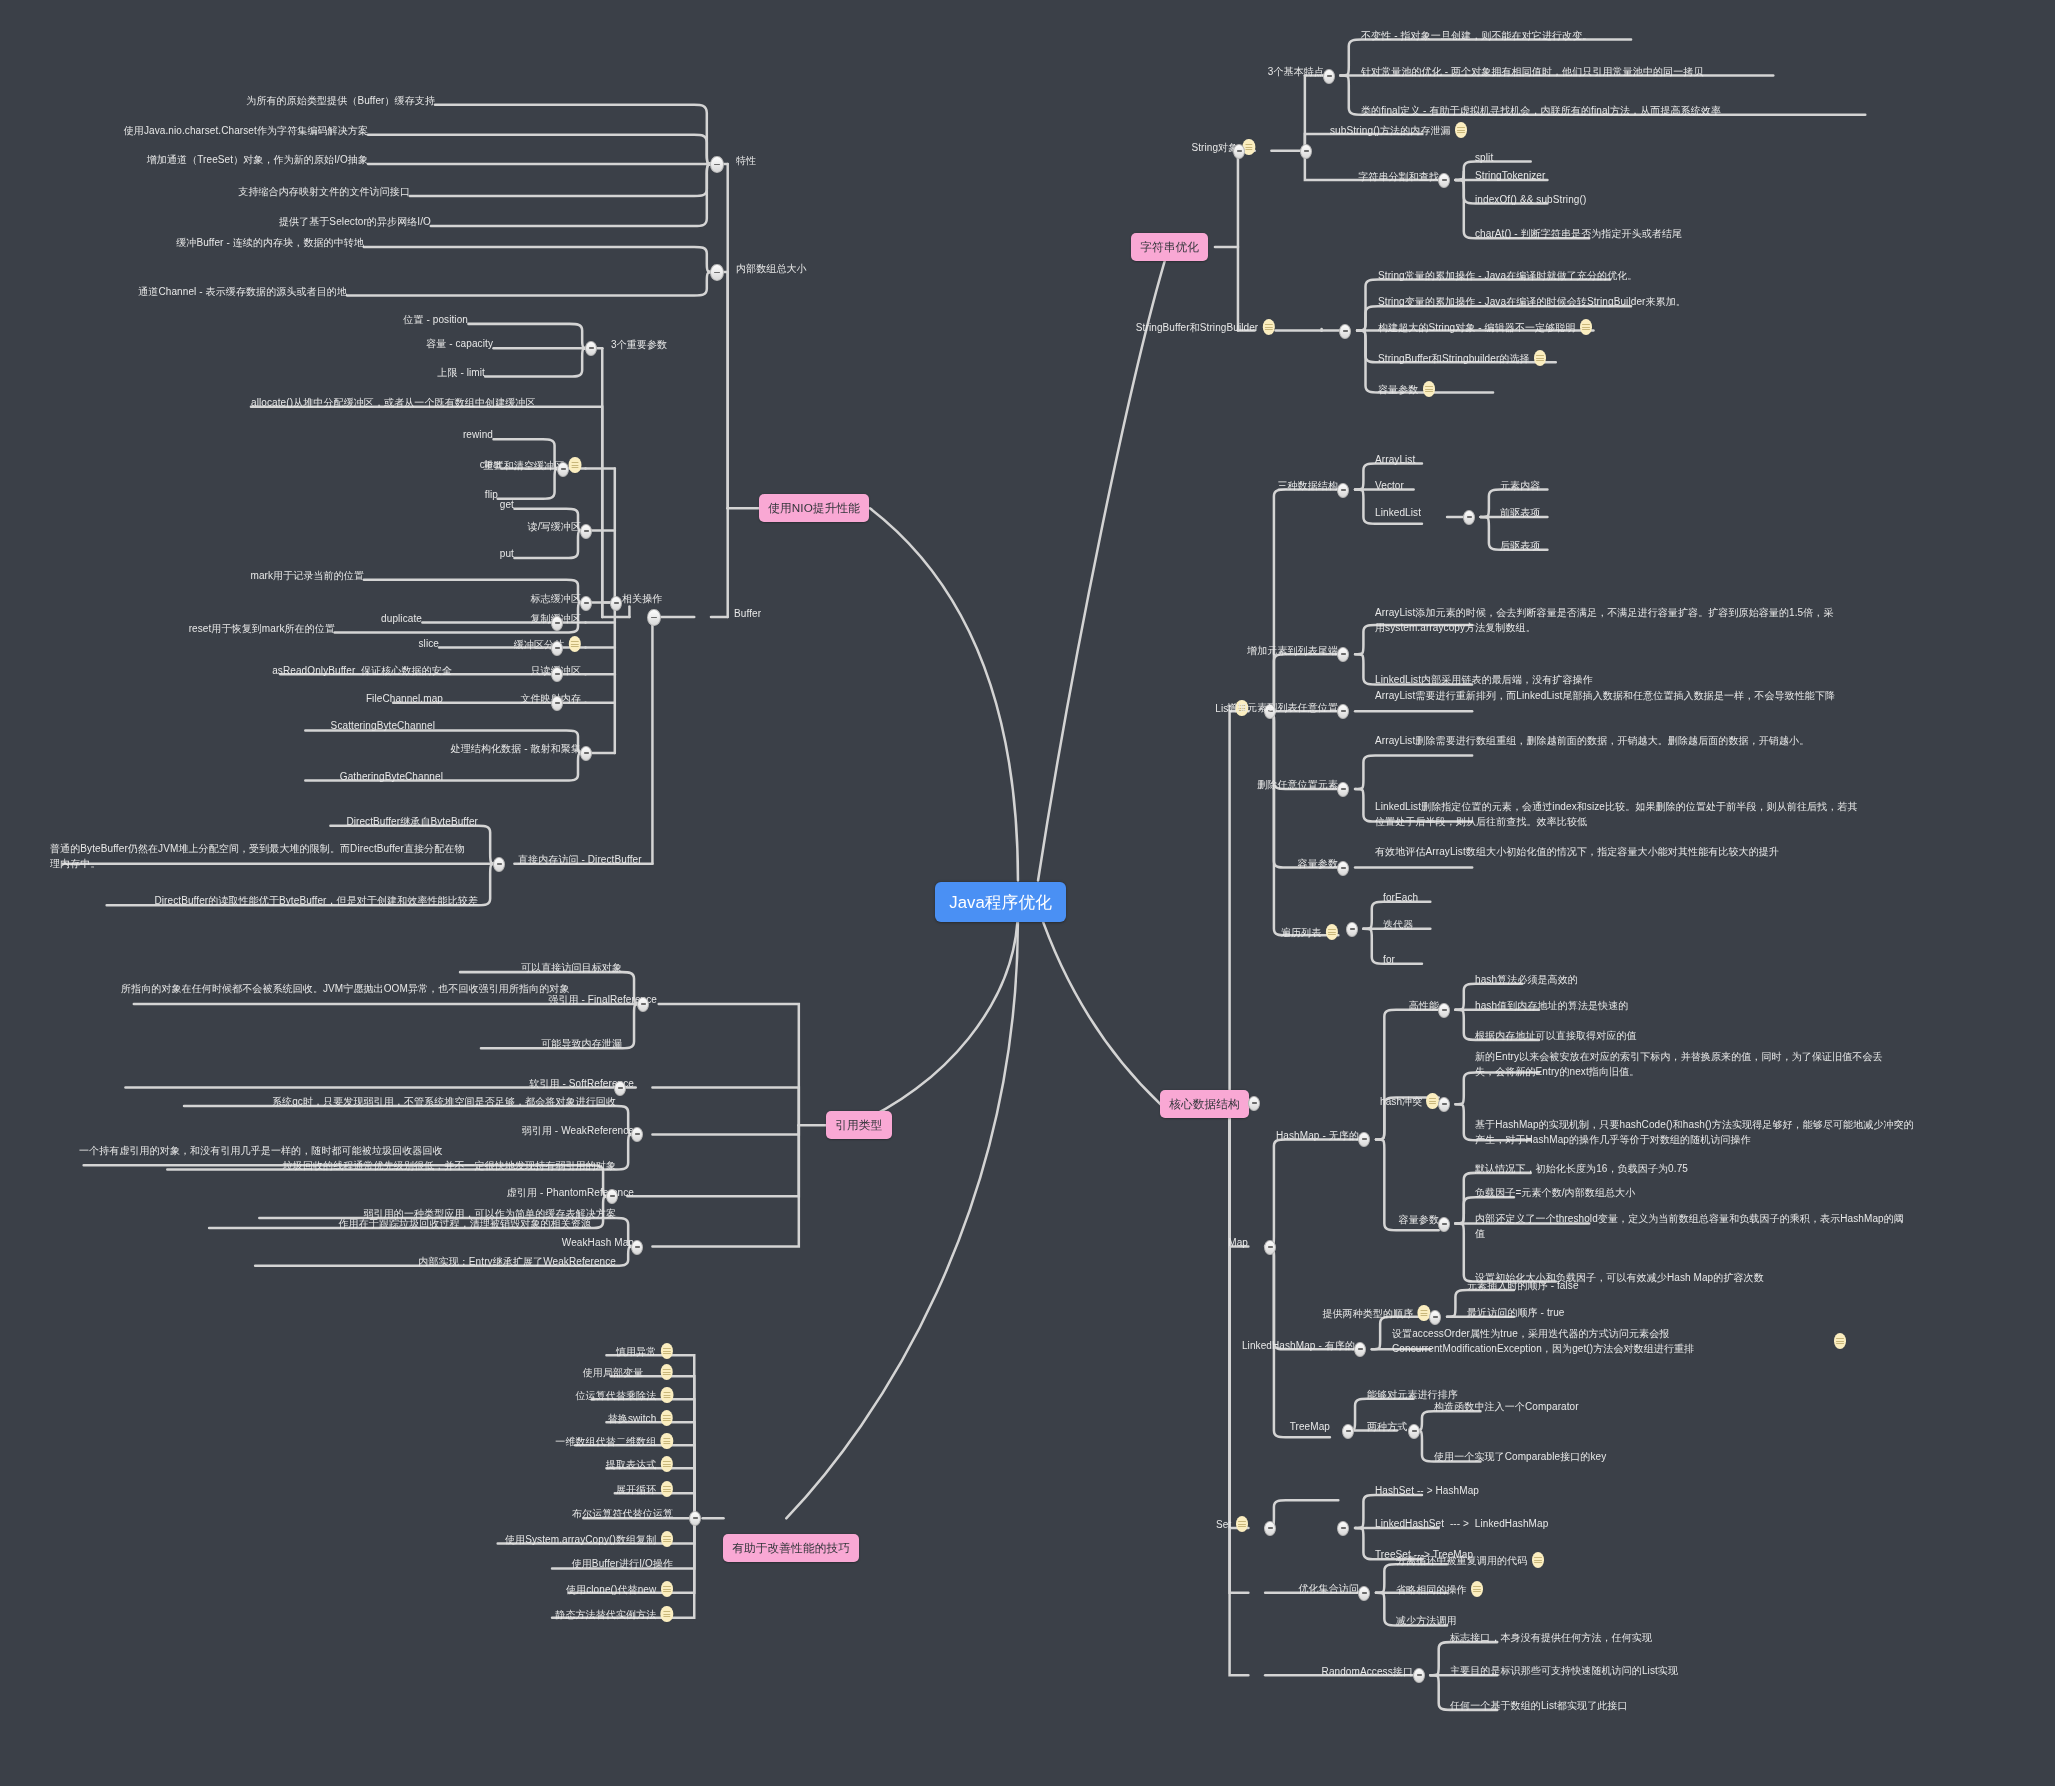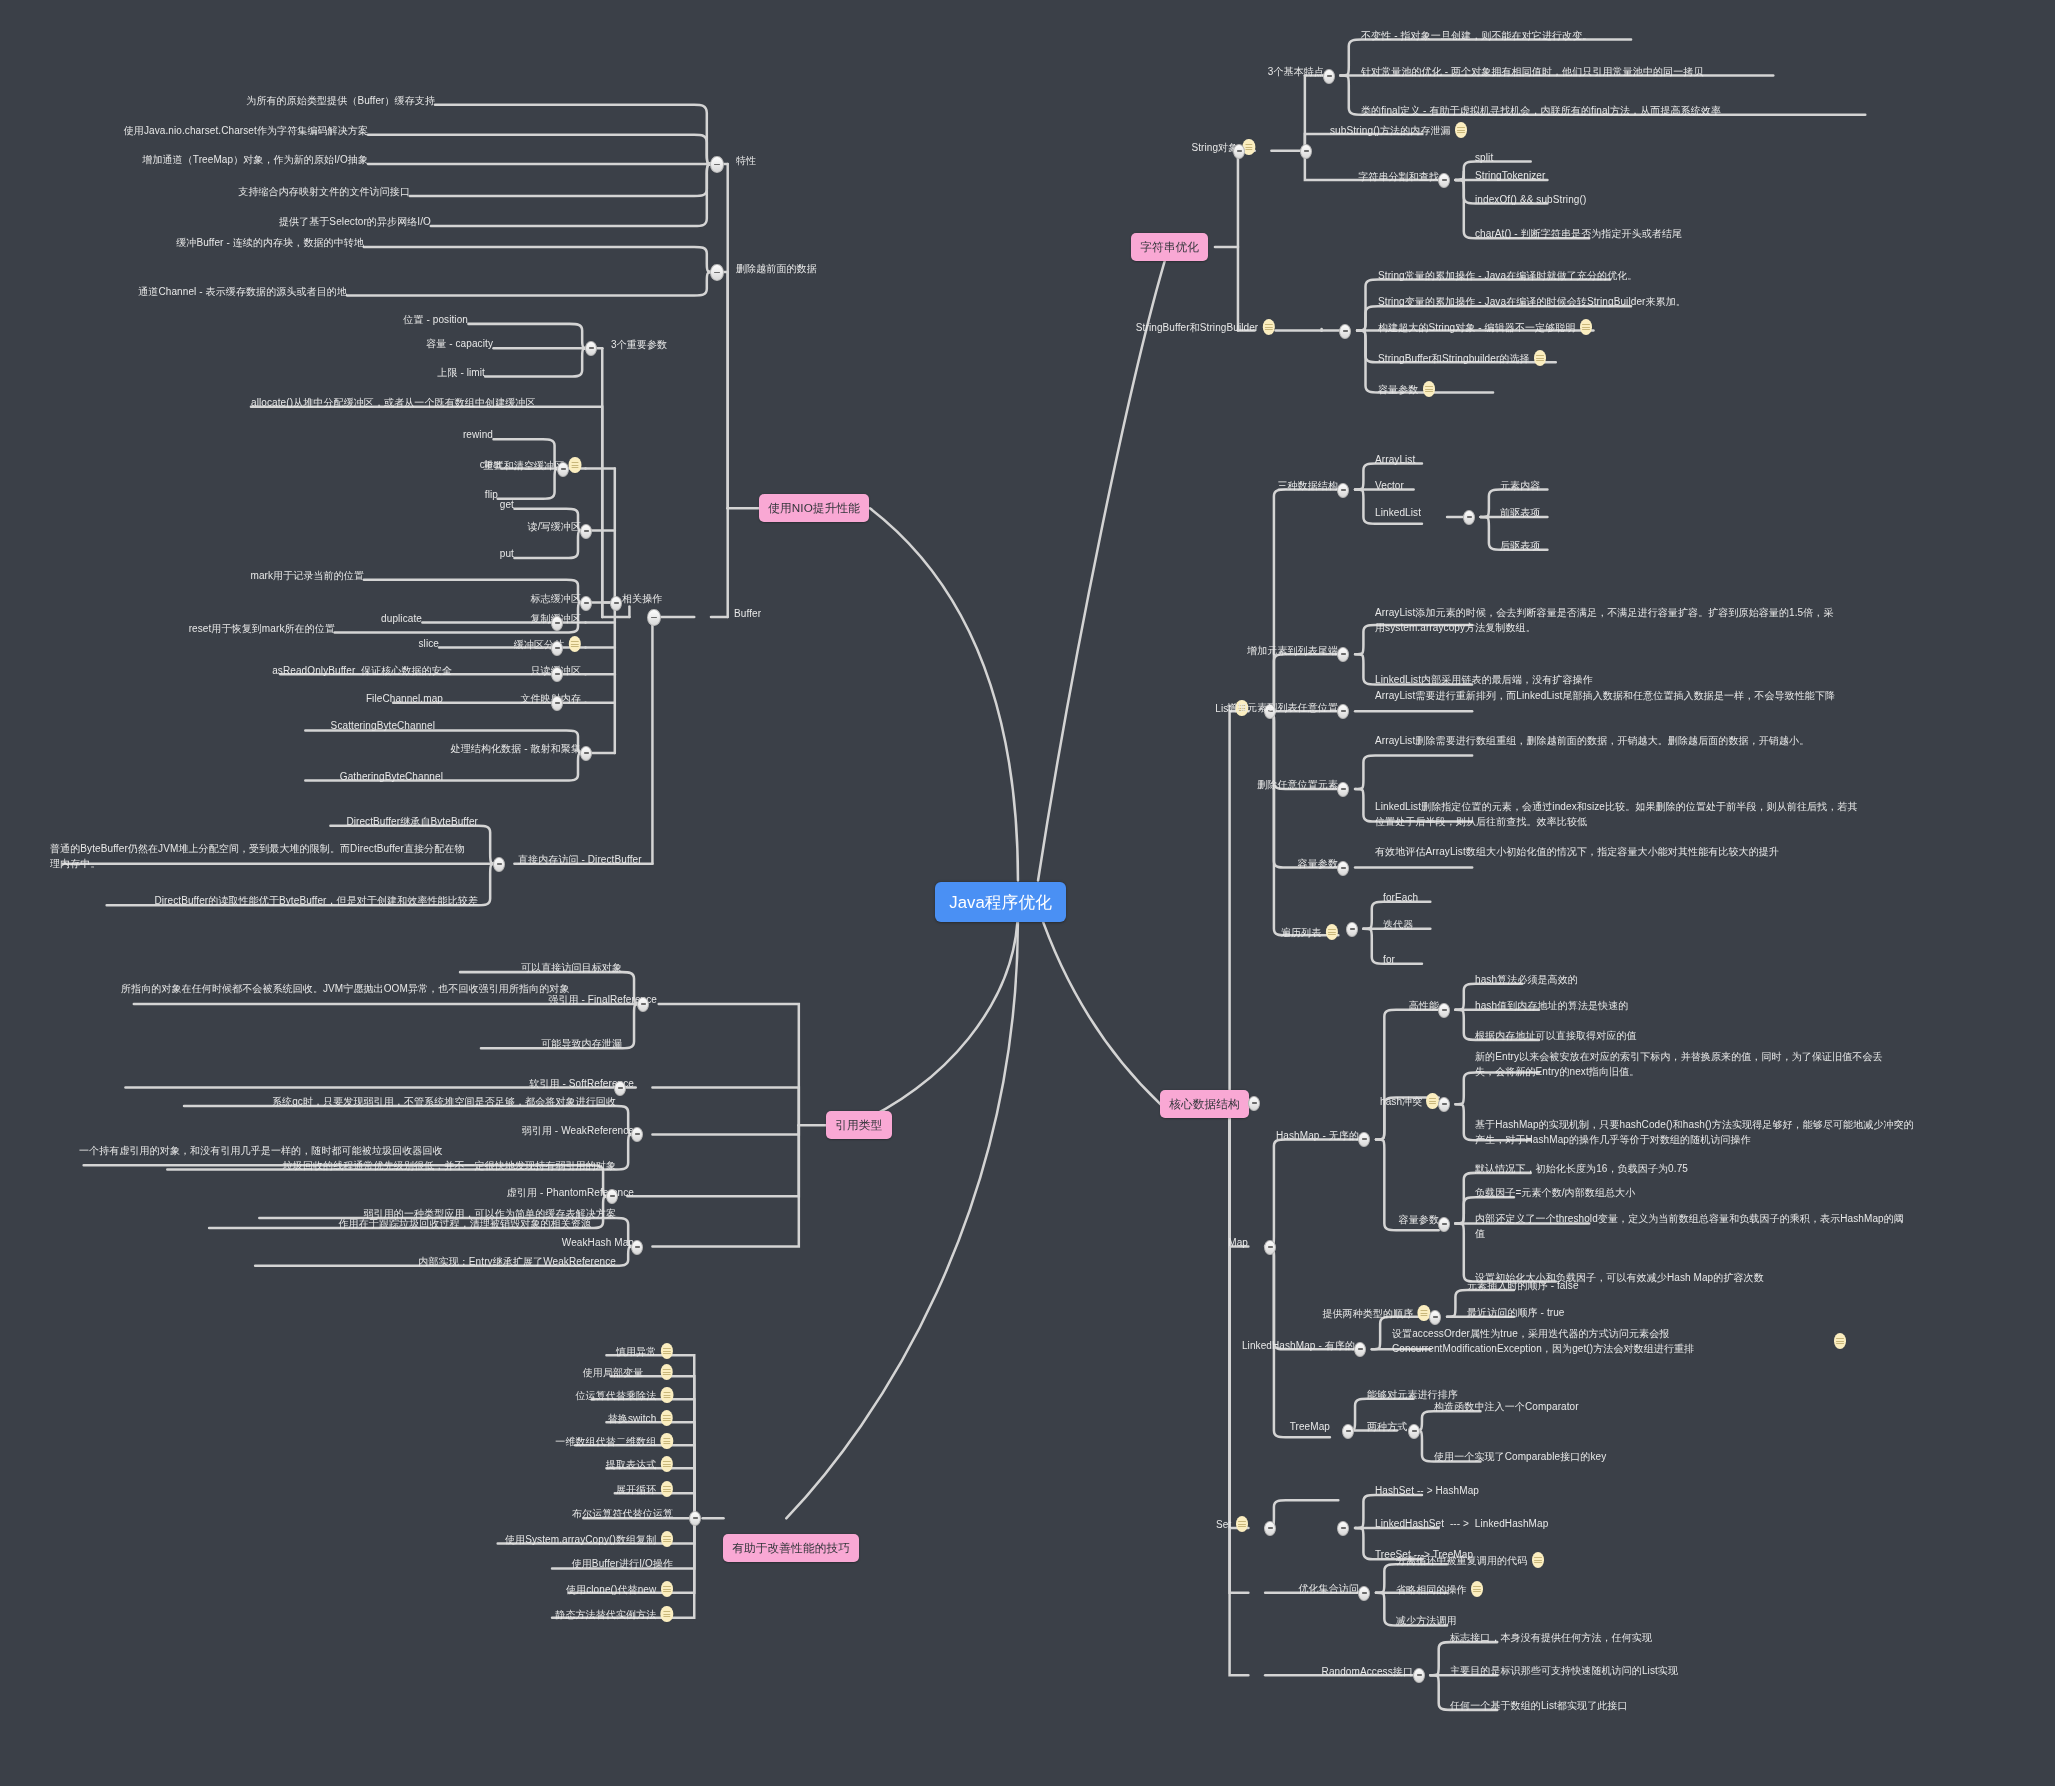--- a/index.html
+++ b/index.html
@@ -244,26 +244,26 @@
 
 <div class="node main" style="left:759px;top:494px;">使用NIO提升性能</div>
 <div class="node main" style="left:826px;top:1111px;">引用类型</div>
 <div class="node main" style="left:723px;top:1504px;margin-top:30px;">有助于改善性能的技巧</div>
 <div class="node main" style="left:1131px;top:233px;">字符串优化</div>
 <div class="node main" style="left:1160px;top:1090px;">核心数据结构</div>
 
 <div class="node" style="left:736px;top:153px;">特性</div>
 <div class="node" style="left:435px;top:93px;transform:translateX(-100%);">为所有的原始类型提供（Buffer）缓存支持</div>
 <div class="node" style="left:368px;top:123px;transform:translateX(-100%);">使用Java.nio.charset.Charset作为字符集编码解决方案</div>
-<div class="node" style="left:368px;top:152px;transform:translateX(-100%);">增加通道（TreeMap）对象，作为新的原始I/O抽象</div>
+<div class="node" style="left:368px;top:152px;transform:translateX(-100%);">增加通道（TreeSet）对象，作为新的原始I/O抽象</div>
 <div class="node" style="left:410px;top:184px;transform:translateX(-100%);">支持缩合内存映射文件的文件访问接口</div>
 <div class="node" style="left:431px;top:214px;transform:translateX(-100%);">提供了基于Selector的异步网络I/O</div>
 <div class="toggle" style="left:710px;top:156px;"></div>
 
-<div class="node" style="left:736px;top:261px;">删除越前面的数据</div>
+<div class="node" style="left:736px;top:261px;">内部数组总大小</div>
 <div class="node" style="left:364px;top:235px;transform:translateX(-100%);">缓冲Buffer - 连续的内存块，数据的中转地</div>
 <div class="node" style="left:347px;top:284px;transform:translateX(-100%);">通道Channel - 表示缓存数据的源头或者目的地</div>
 <div class="toggle" style="left:710px;top:264px;"></div>
 
 <div class="node" style="left:694px;top:606px;margin-left:40px;">Buffer</div>
 <div class="toggle" style="left:647px;top:609px;"></div>
 
 <div class="node" style="left:611px;top:337px;">3个重要参数</div>
 <div class="node" style="left:468px;top:312px;transform:translateX(-100%);">位置 - position</div>
 <div class="node" style="left:493px;top:336px;transform:translateX(-100%);">容量 - capacity</div>

